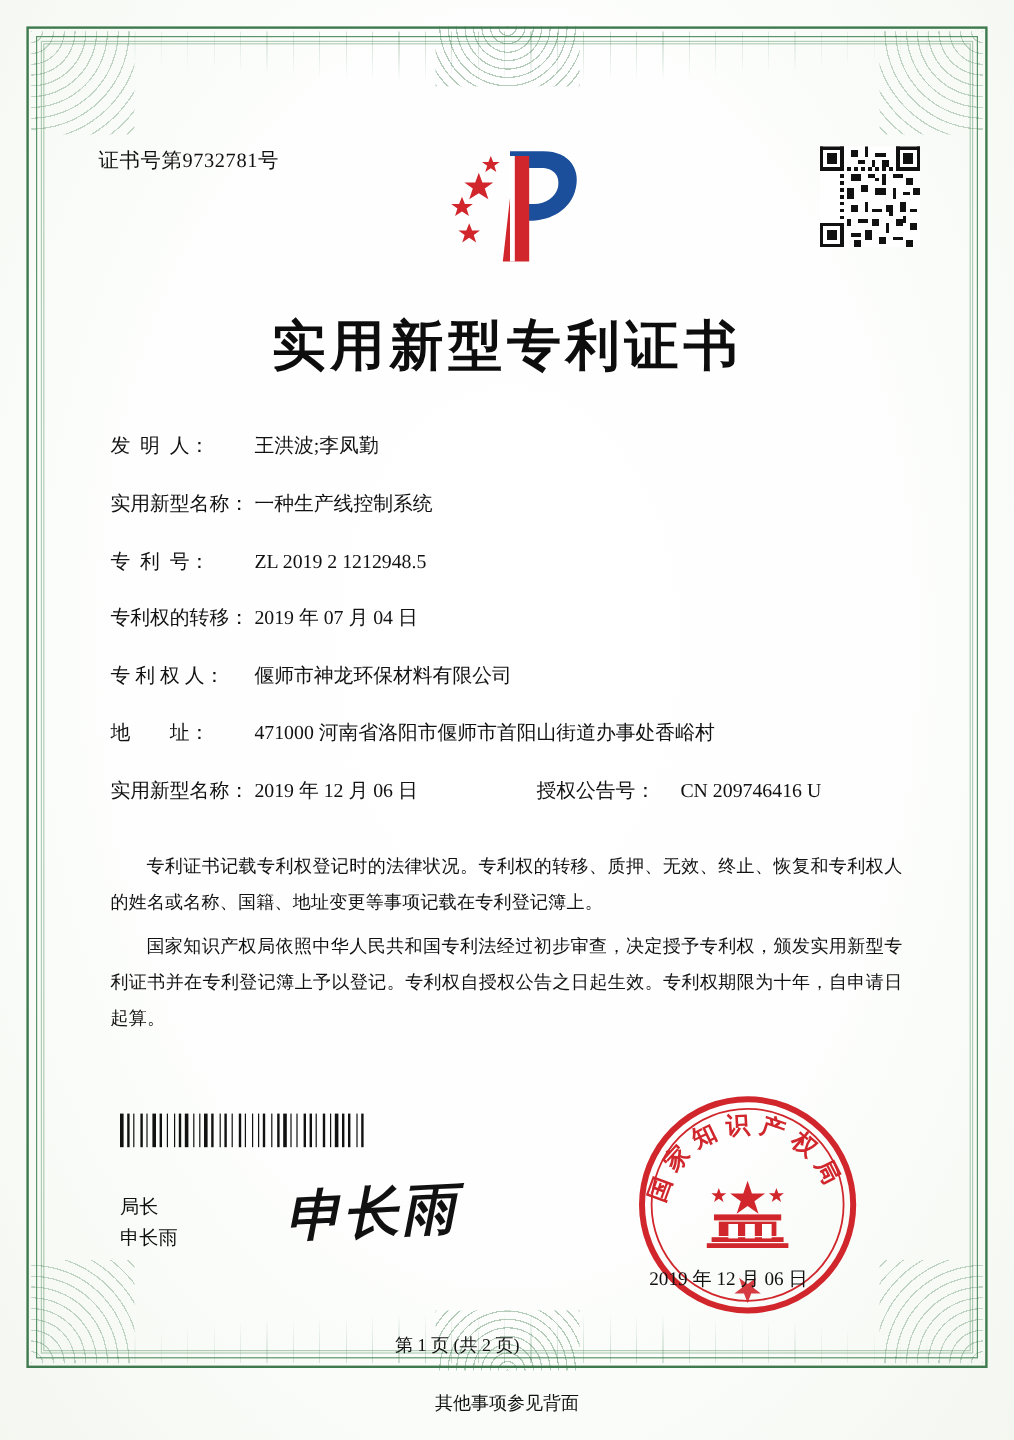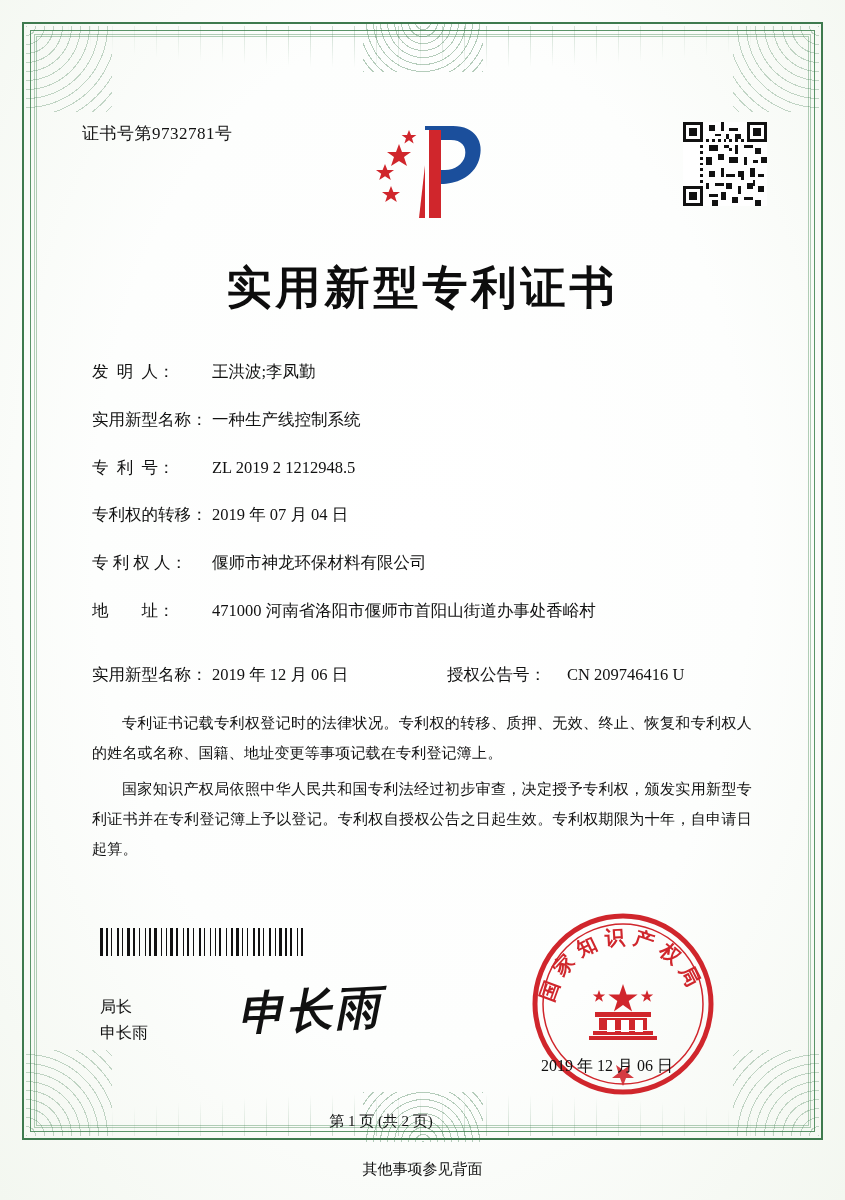--- a/index.html
+++ b/index.html
@@ -186,21 +186,20 @@
     flex: 0 0 auto;
     width: 235px;
   }
   .row .label2 {
     width: 120px;
     flex: 0 0 120px;
     white-space: pre;
   }
   .row .value2 {
     flex: 1 1 auto;
-    margin-top: 16px;
   }
 
   
   .paras {
     position: absolute;
     left: 92px;
     top: 708px;
     width: 660px;
     font-size: 15px;
     line-height: 2.0;

